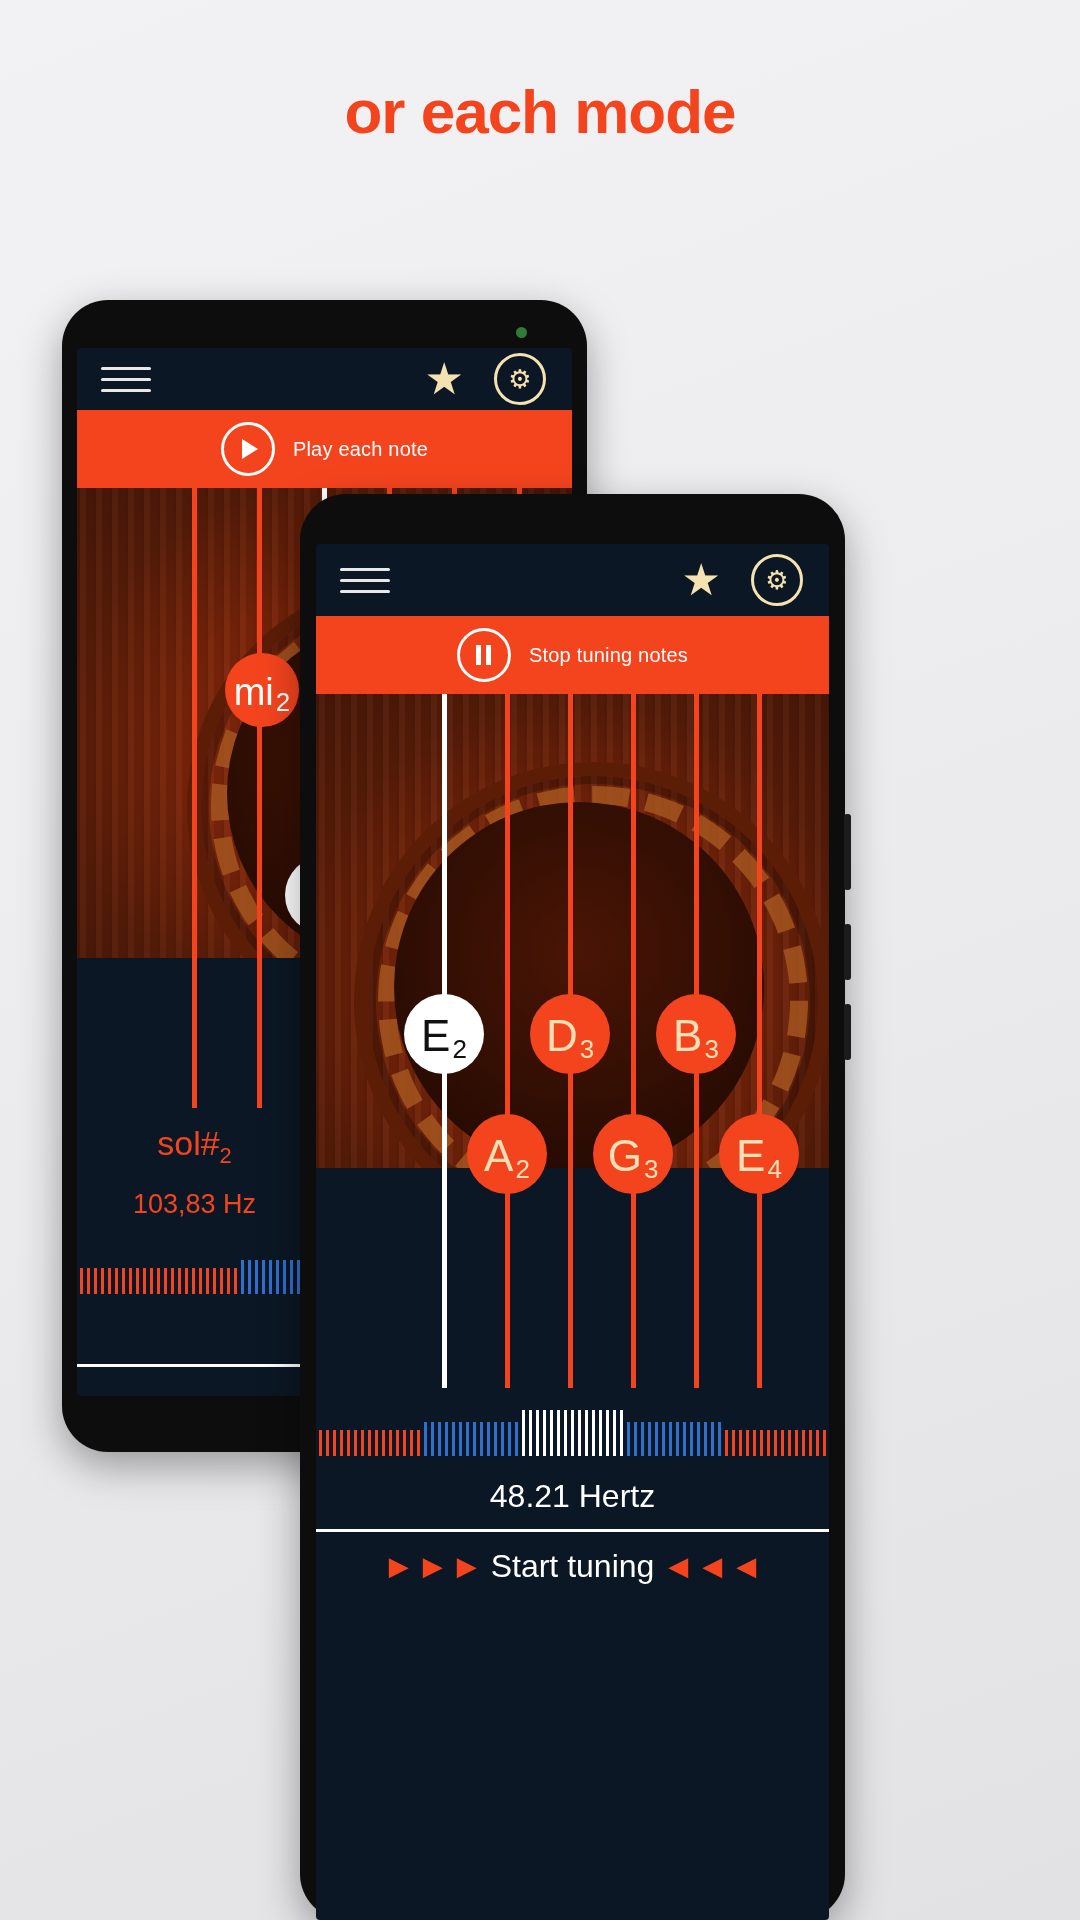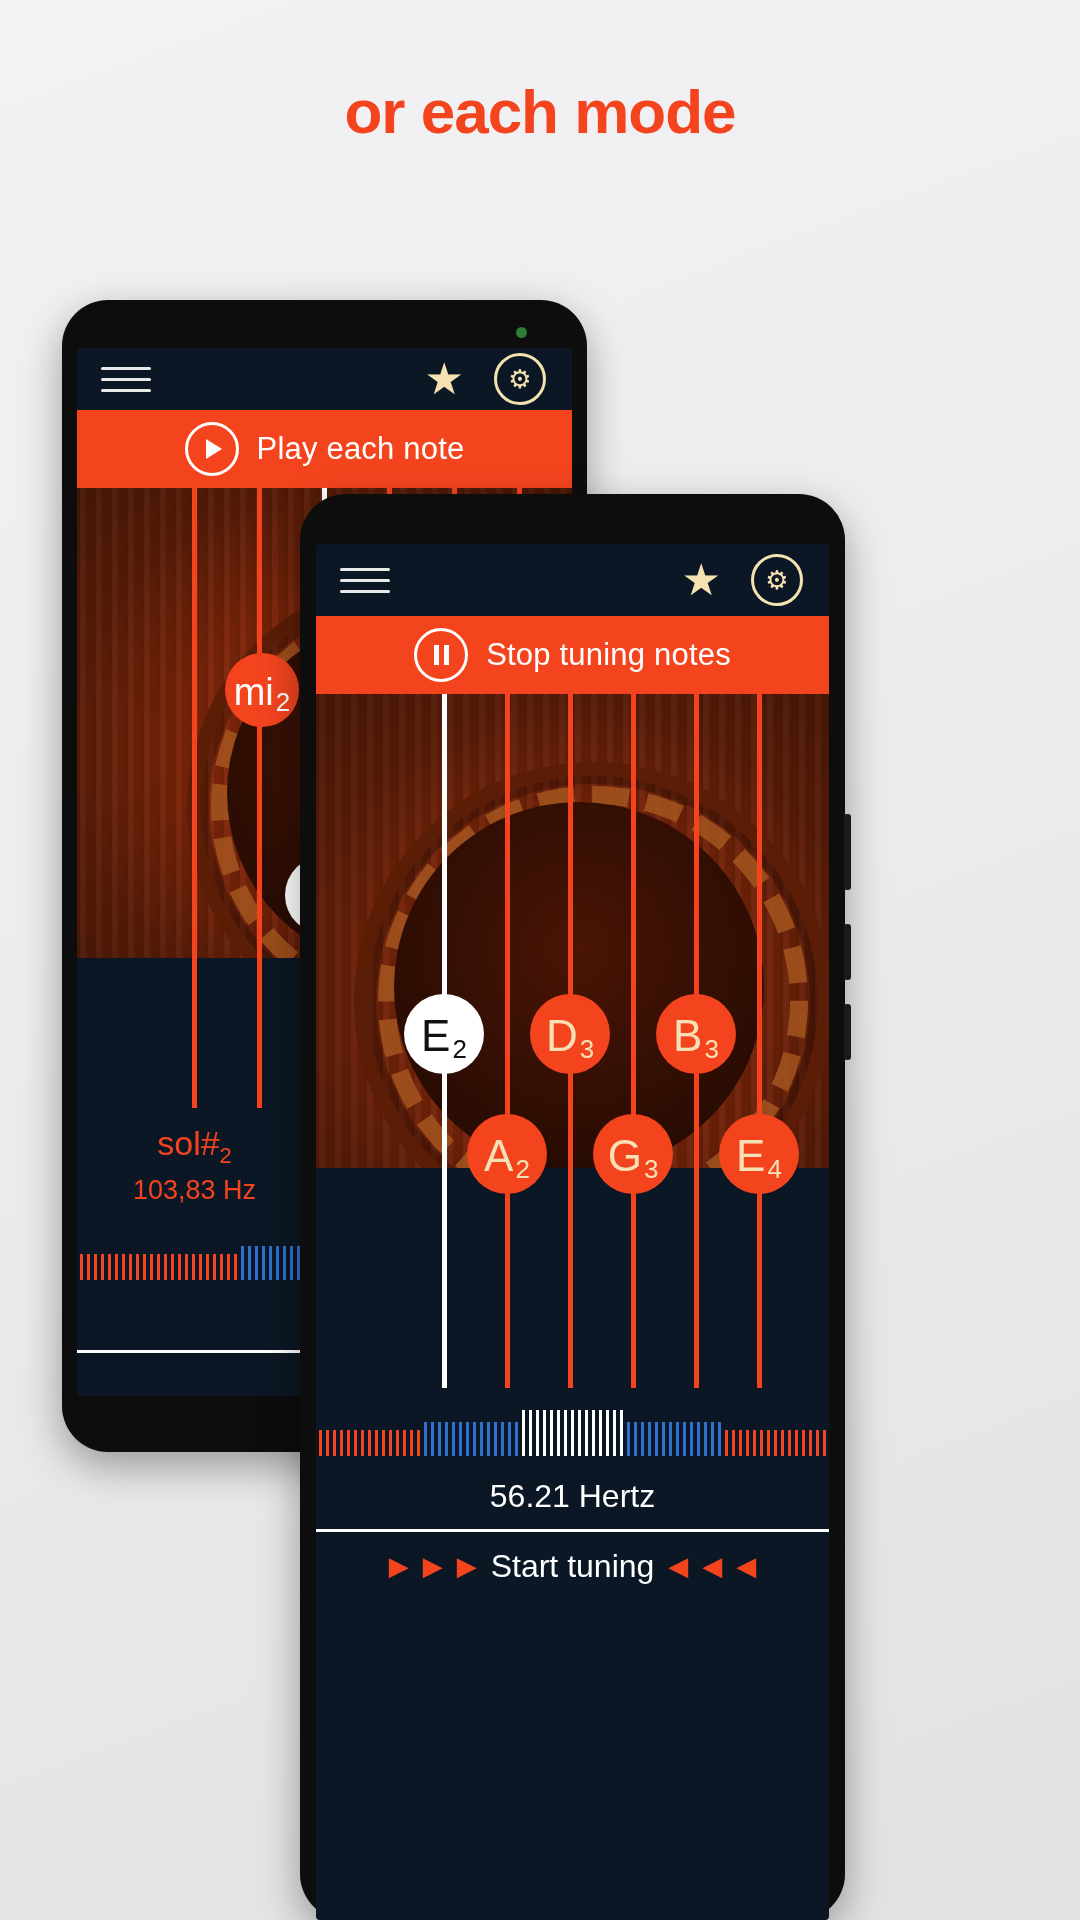--- a/index.html
+++ b/index.html
@@ -33,21 +33,21 @@
   
   .appbar{position:relative;height:62px;background:#0b1724;display:flex;align-items:center;}
   .appbar.big{height:72px;}
   .burger{margin-left:24px;width:50px;display:flex;flex-direction:column;gap:8px;cursor:pointer;}
   .burger i{display:block;height:3px;background:#e8e8e8;border-radius:2px;}
   .bar-right{margin-left:auto;display:flex;align-items:center;gap:30px;margin-right:26px;}
   .star{font-size:44px;color:#f5e2b0;line-height:1;}
   .gear{width:46px;height:46px;border-radius:50%;border:3px solid #f5e2b0;display:flex;align-items:center;justify-content:center;color:#f5e2b0;font-size:26px;}
 
   .playbar{background:#f4441e;height:78px;display:flex;align-items:center;justify-content:center;gap:18px;color:#fff;}
-  .playbar .lbl{font-size:31px;letter-spacing:.2px;}
+  .playbar .lbl{font-size:20px;letter-spacing:.2px;}
   .pcircle{width:48px;height:48px;border-radius:50%;border:3px solid #fff;display:flex;align-items:center;justify-content:center;}
   .pcircle .tri{width:0;height:0;border-left:16px solid #fff;border-top:10px solid transparent;border-bottom:10px solid transparent;margin-left:4px;}
   .pcircle .pause{display:flex;gap:5px;}
   .pcircle .pause i{display:block;width:5px;height:20px;background:#fff;}
 
   
   .guitar{position:relative;overflow:hidden;background:
       radial-gradient(circle at 50% 42%, #8e2b10 0%, #7a2409 34%, #581c08 60%, #3d1406 100%);
   }
   .woodgrain{position:absolute;inset:0;
@@ -68,21 +68,21 @@
   .note.cream{color:#f7e0b5;}
   .note sub{font-size:26px;line-height:1;vertical-align:baseline;margin-left:2px;position:relative;top:4px;}
 
   
   .tuner{background:#0b1724;color:#fff;position:relative;}
   .divline{height:3px;background:#fff;}
   .freqrow{display:flex;align-items:flex-start;justify-content:space-between;padding:14px 26px 6px;}
   .fcol{text-align:center;}
   .fcol .n{font-size:34px;color:#f4441e;}
   .fcol .n sub{font-size:22px;}
-  .fcol .h{font-size:27px;color:#f4441e;margin-top:6px;}
+  .fcol .h{font-size:27px;color:#f4441e;margin-top:20px;}
   .fcol.center .n{color:#fff;}
   .fcol.center .h{color:#fff;}
   .caret{width:0;height:0;border-left:17px solid transparent;border-right:17px solid transparent;border-top:22px solid #fff;margin:2px auto 0;}
 
   .ruler{position:relative;height:74px;margin:6px 0 0;overflow:hidden;}
   .ruler .tick{position:absolute;bottom:12px;width:3px;}
   .readout{text-align:center;font-size:32px;padding:10px 0 14px;}
   .readout.small{font-size:30px;}
   .startrow{display:flex;align-items:center;justify-content:center;gap:14px;border-top:3px solid #fff;padding:16px 0;font-size:32px;}
   .arw{color:#f4441e;font-size:26px;}
@@ -373,21 +373,21 @@
           <div class="tick" style="left: 451px; height: 26px; background: rgb(244, 68, 30);"></div>
           <div class="tick" style="left: 458px; height: 26px; background: rgb(244, 68, 30);"></div>
           <div class="tick" style="left: 465px; height: 26px; background: rgb(244, 68, 30);"></div>
           <div class="tick" style="left: 472px; height: 26px; background: rgb(244, 68, 30);"></div>
           <div class="tick" style="left: 479px; height: 26px; background: rgb(244, 68, 30);"></div>
           <div class="tick" style="left: 486px; height: 26px; background: rgb(244, 68, 30);"></div>
           <div class="tick" style="left: 493px; height: 26px; background: rgb(244, 68, 30);"></div>
           <div class="tick" style="left: 500px; height: 26px; background: rgb(244, 68, 30);"></div>
           <div class="tick" style="left: 507px; height: 26px; background: rgb(244, 68, 30);"></div>
         </div>
-      <div class="readout">56.21 Hertz</div>
+      <div class="readout">48.21 Hertz</div>
       <div class="startrow">
         <span class="arw">▶</span>
         <span class="arw">▶</span>
         <span class="arw">▶</span>
         <span>Start tuning</span>
         <span class="arw">◀</span>
         <span class="arw">◀</span>
         <span class="arw">◀</span>
       </div>
     </div>

